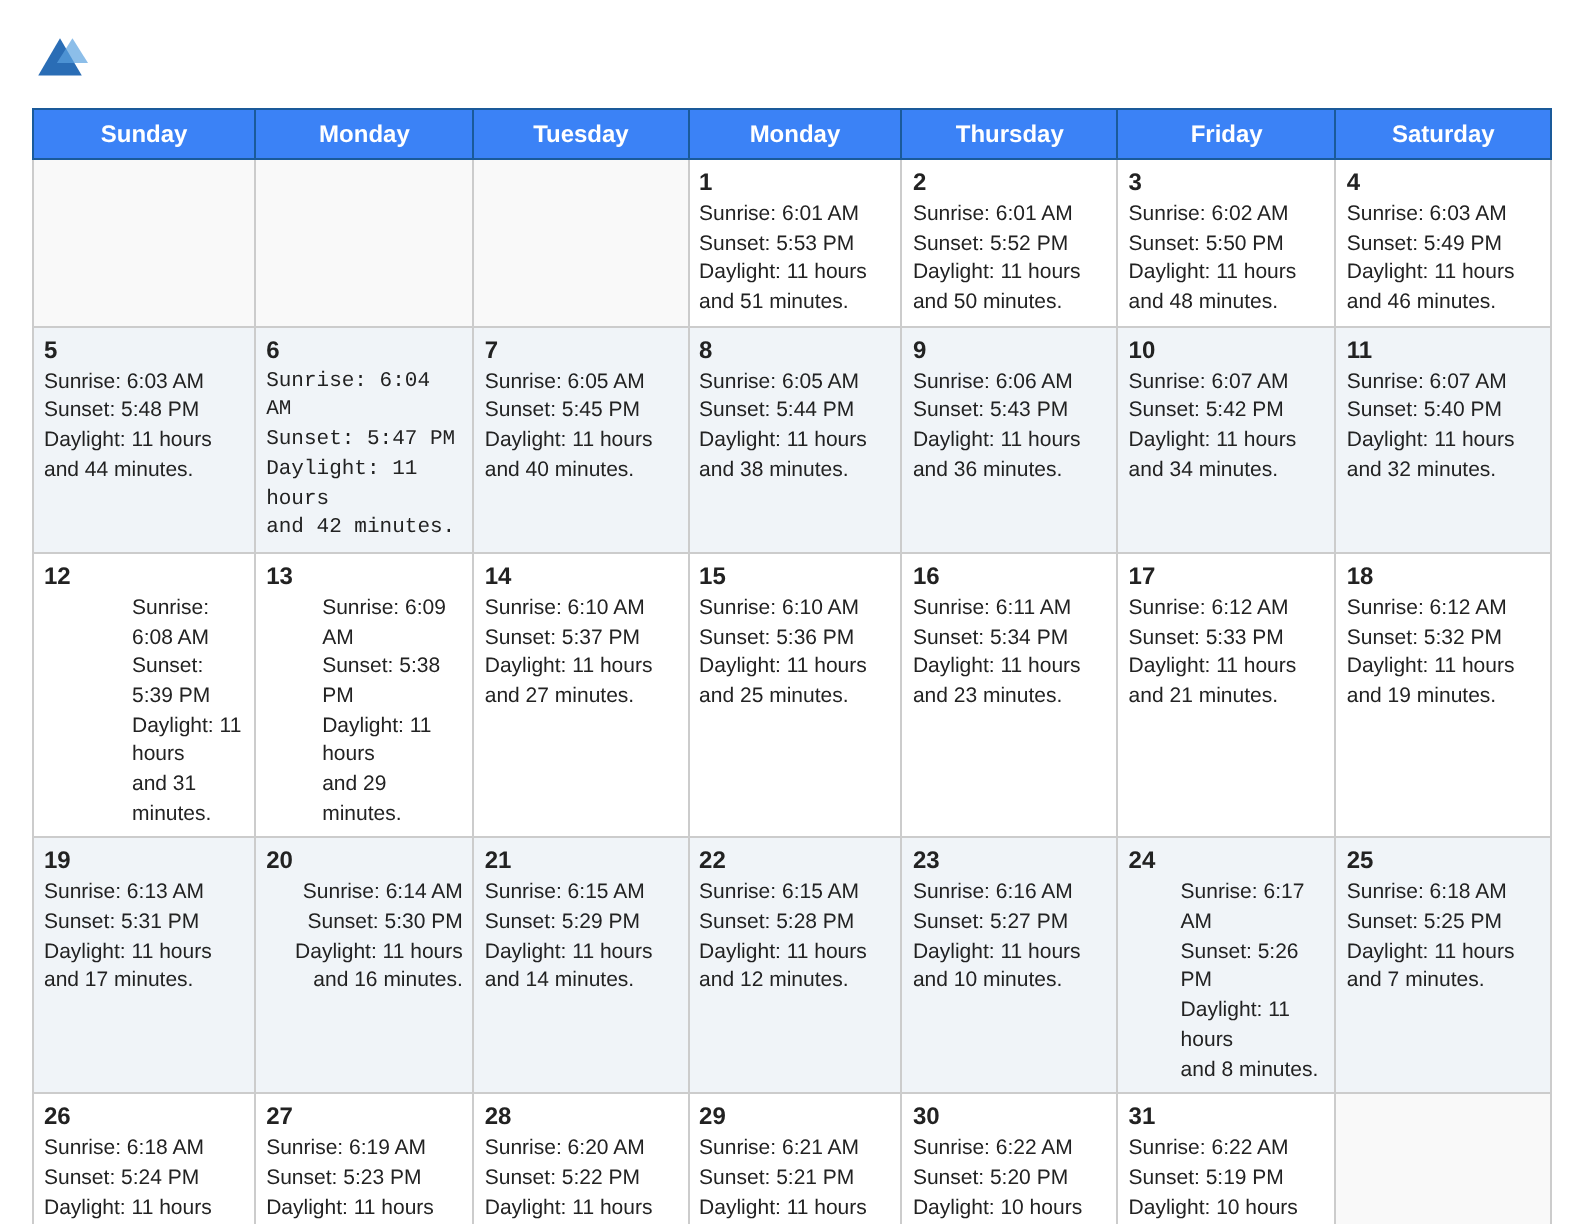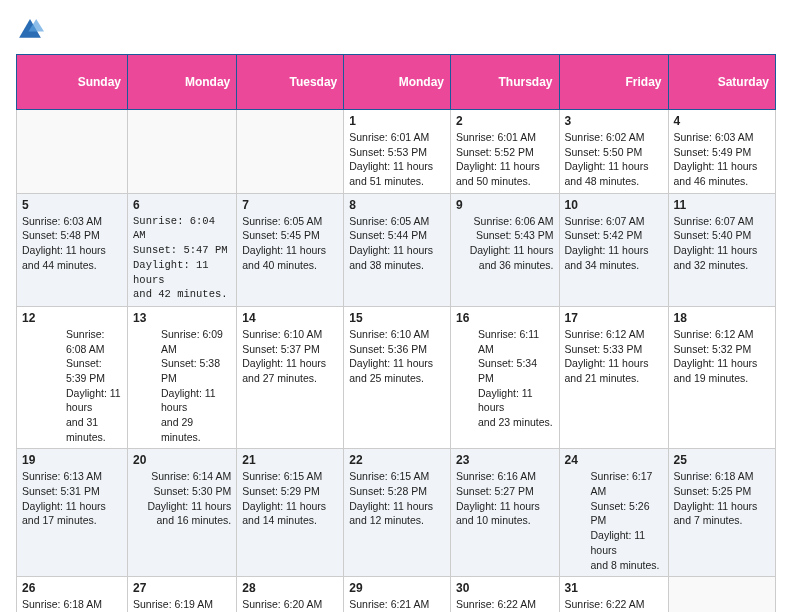--- a/index.html
+++ b/index.html
@@ -51,24 +51,24 @@
     .location {
       font-size: 14px;
       color: #444;
     }
     .calendar {
       width: 100%;
       border-collapse: collapse;
       font-size: 11px;
     }
     .calendar thead tr th {
-      background: #ec4899;
+      background: #3b82f6;
       color: #fff;
-      text-align: right;
-      padding: 20px 6px;
+      text-align: center;
+      padding: 5px 6px;
       font-size: 12px;
       font-weight: bold;
       border: 1px solid #1a5a9a;
     }
     .calendar tbody tr td {
       border: 1px solid #ccc;
       vertical-align: top;
       padding: 4px 5px;
       width: 113px;
       min-height: 70px;
@@ -185,21 +185,21 @@
         </td>
         <td>
           <span class="day-number">8</span>
           <div class="day-info" style="white-space: pre-line;">Sunrise: 6:05 AM
 Sunset: 5:44 PM
 Daylight: 11 hours
 and 38 minutes.</div>
         </td>
         <td>
           <span class="day-number">9</span>
-          <div class="day-info" style="white-space: pre-line; text-align: right;">Sunrise: 6:06 AM
+          <div class="day-info" style="white-space: pre-line;">Sunrise: 6:06 AM
 Sunset: 5:43 PM
 Daylight: 11 hours
 and 36 minutes.</div>
         </td>
         <td>
           <span class="day-number">10</span>
           <div class="day-info" style="white-space: pre-line;">Sunrise: 6:07 AM
 Sunset: 5:42 PM
 Daylight: 11 hours
 and 34 minutes.</div>
@@ -236,21 +236,21 @@
         </td>
         <td>
           <span class="day-number">15</span>
           <div class="day-info" style="white-space: pre-line;">Sunrise: 6:10 AM
 Sunset: 5:36 PM
 Daylight: 11 hours
 and 25 minutes.</div>
         </td>
         <td>
           <span class="day-number">16</span>
-          <div class="day-info" style="white-space: pre-line; margin-left: 22px;">Sunrise: 6:11 AM
+          <div class="day-info" style="white-space: pre-line;">Sunrise: 6:11 AM
 Sunset: 5:34 PM
 Daylight: 11 hours
 and 23 minutes.</div>
         </td>
         <td>
           <span class="day-number">17</span>
           <div class="day-info" style="white-space: pre-line;">Sunrise: 6:12 AM
 Sunset: 5:33 PM
 Daylight: 11 hours
 and 21 minutes.</div>

